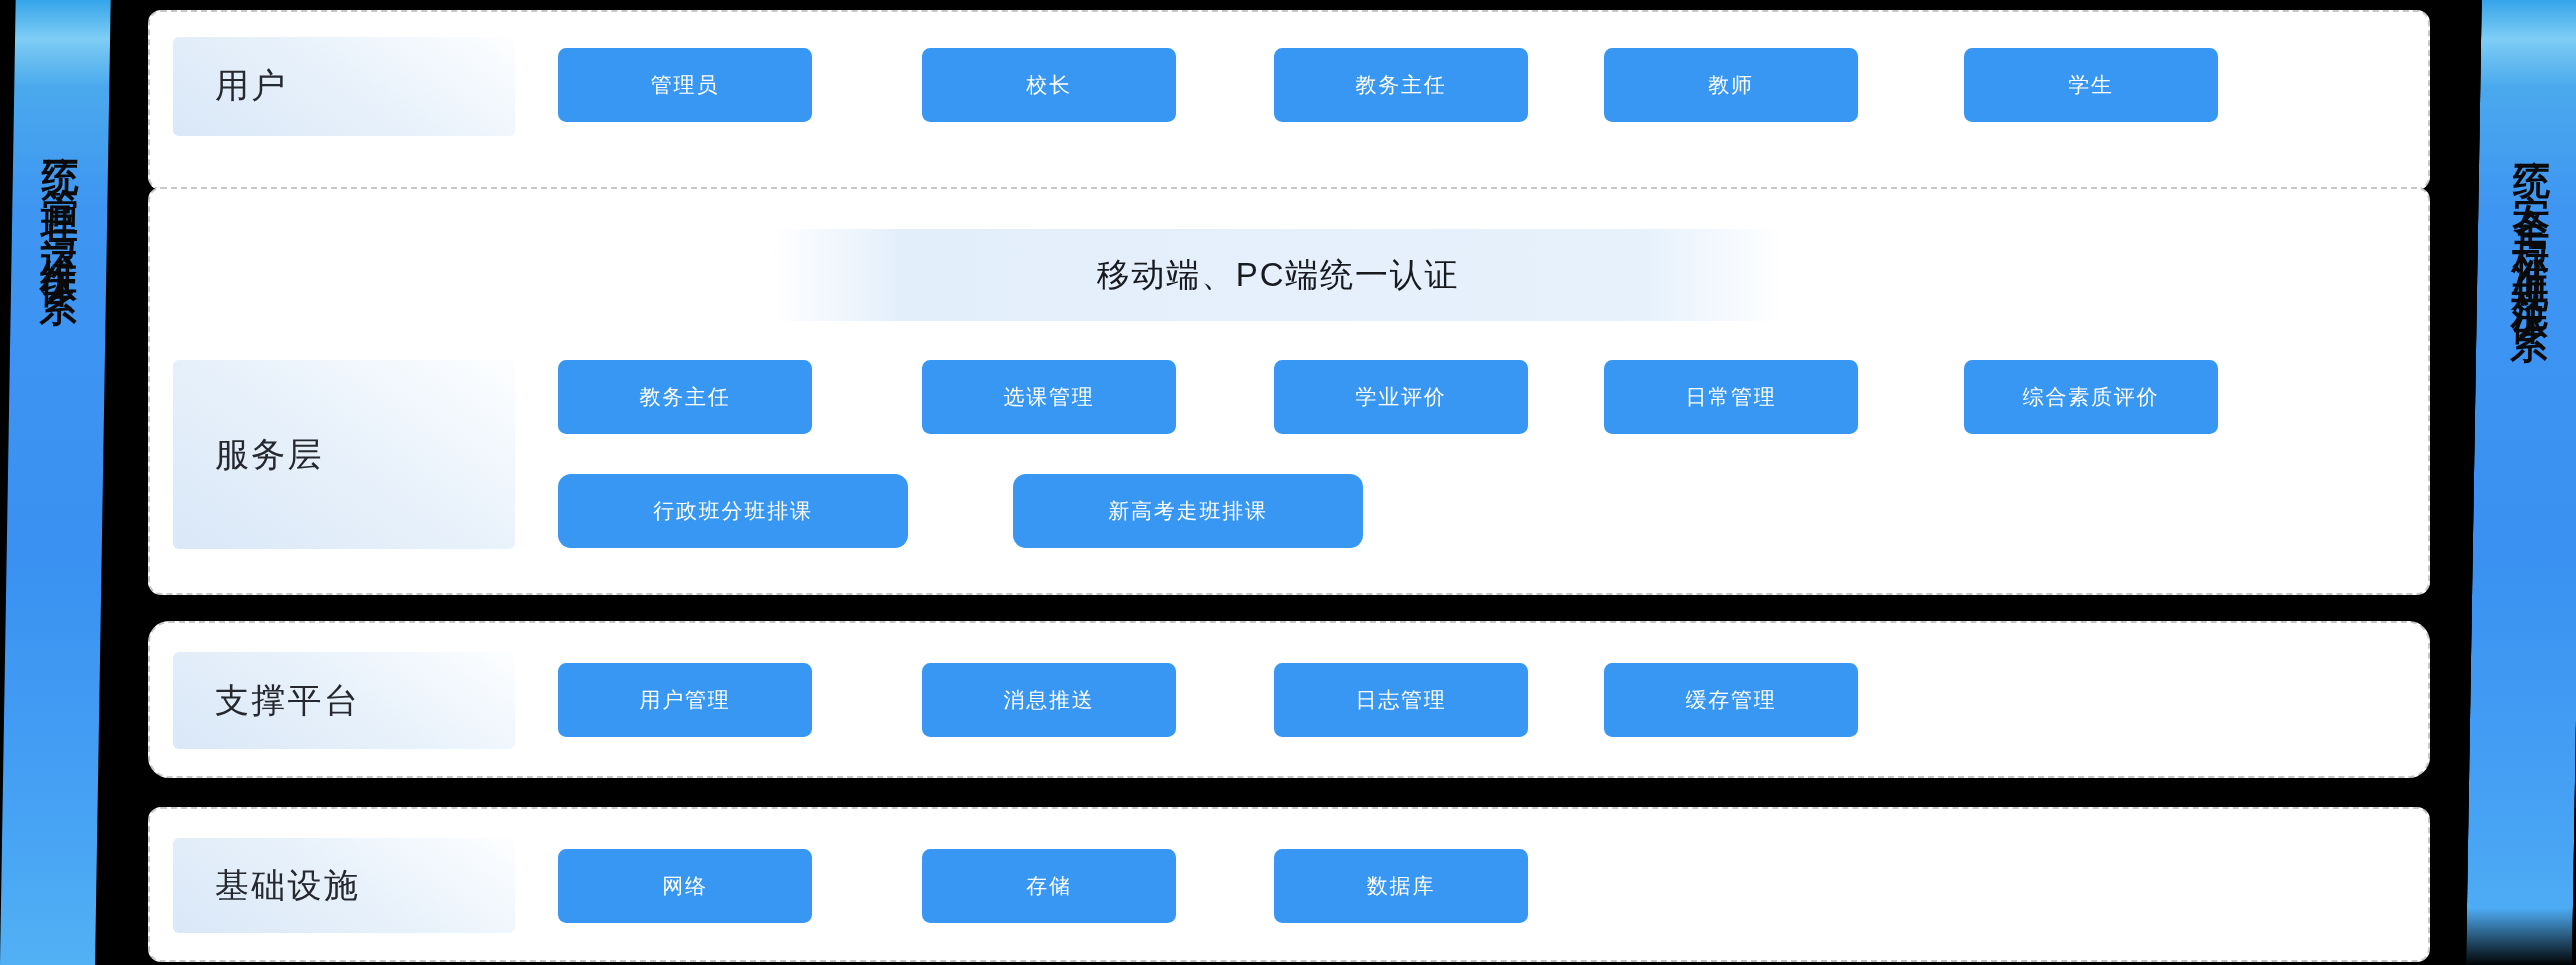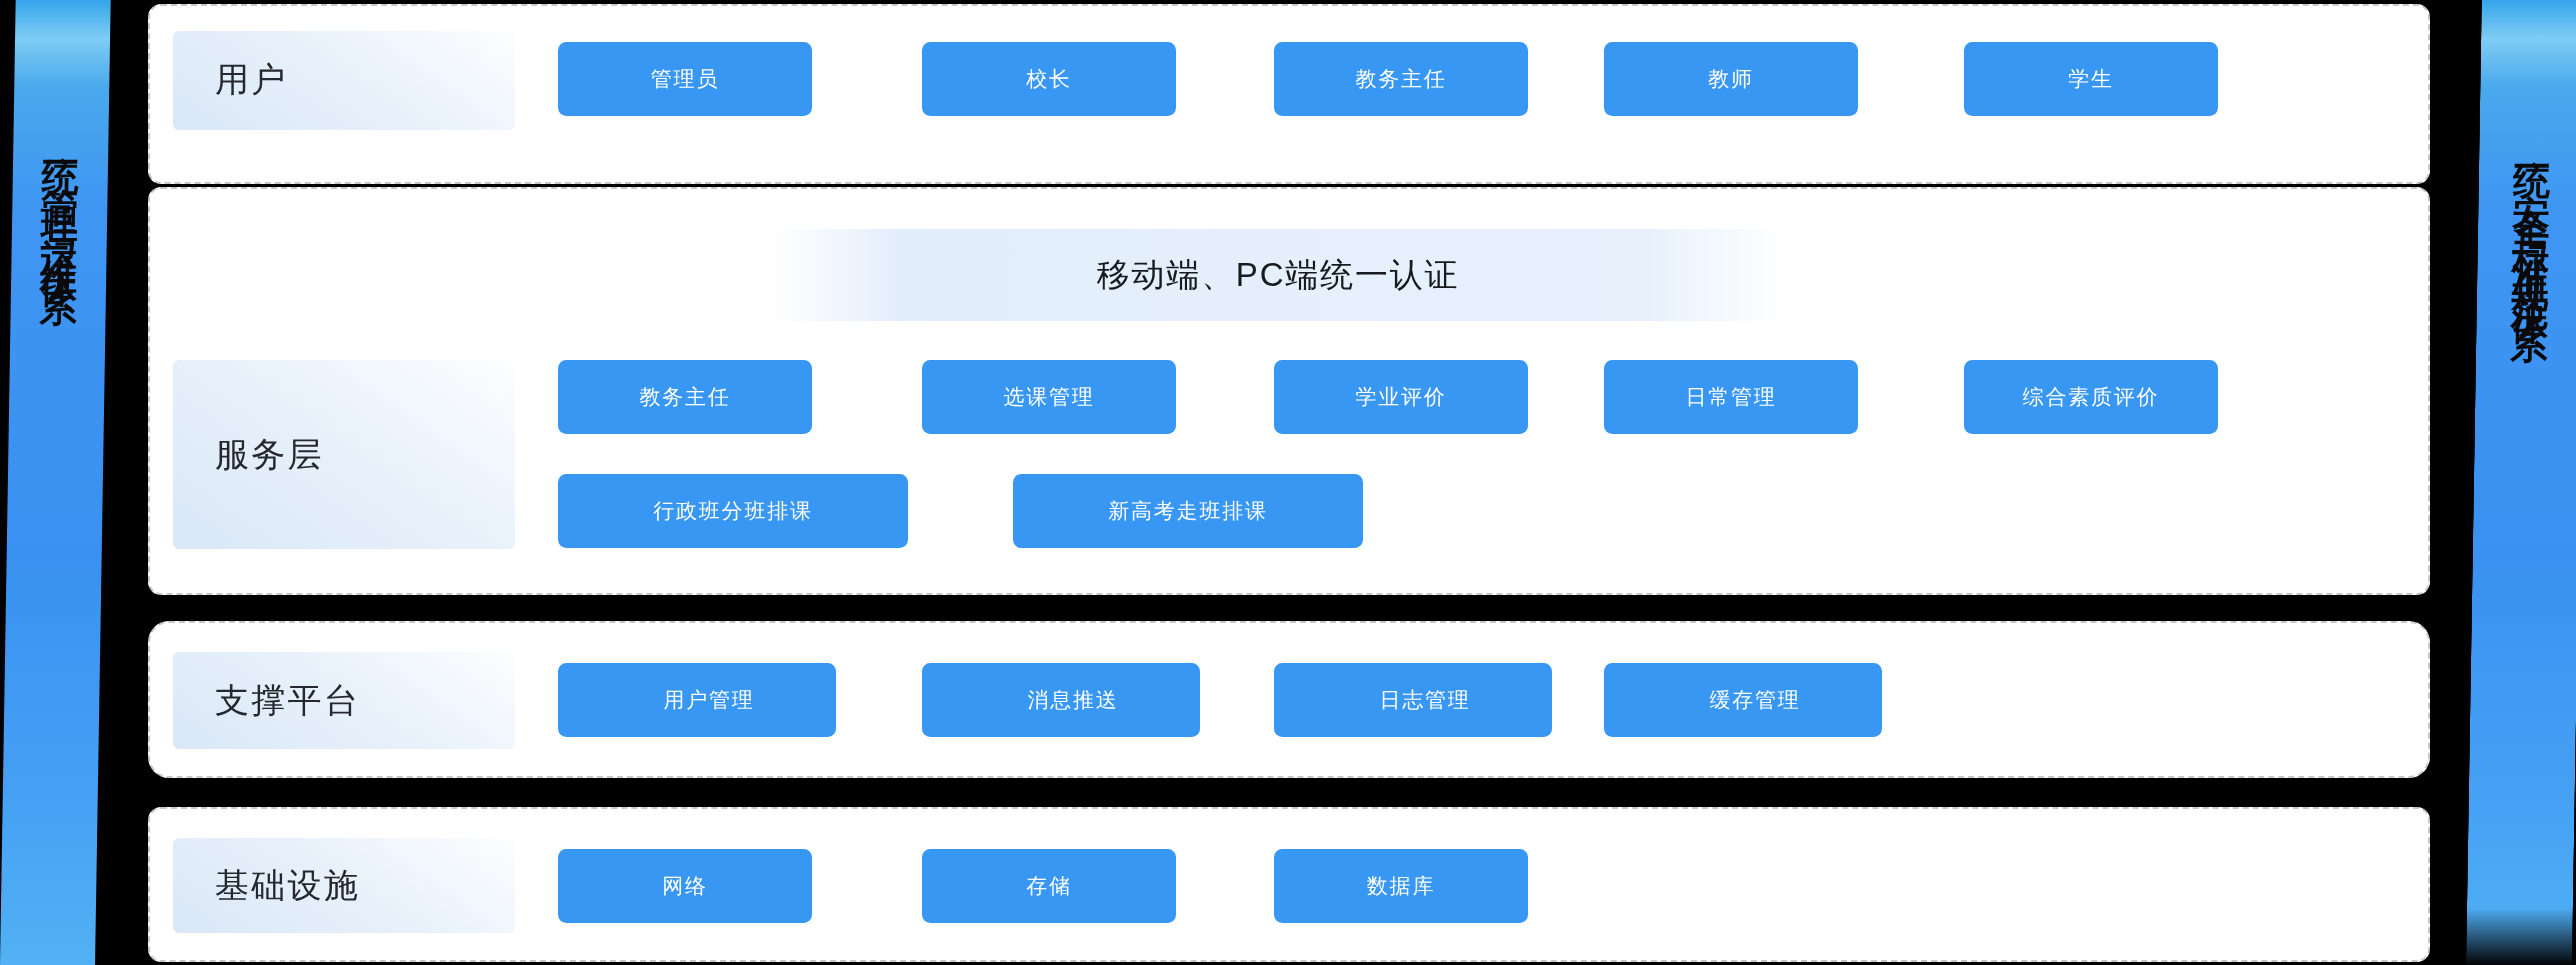--- a/index.html
+++ b/index.html
@@ -15,21 +15,21 @@
         -webkit-mask-image:linear-gradient(180deg,#000 94%,transparent 100%);
         mask-image:linear-gradient(180deg,#000 94%,transparent 100%);}
   .band-text{writing-mode:vertical-rl;text-orientation:upright;font-size:37px;font-weight:600;
         color:#0a0a0a;letter-spacing:16.4px;line-height:1;}
   .band-left .band-text{padding-top:127px;}
   .band-right .band-text{padding-top:131px;}
 
   
   .panel{position:absolute;left:148px;width:2282px;box-sizing:border-box;background:#fff;
          border:2.9px dashed #c8c8c8;border-radius:13px;}
-  #panel-users{top:4px;height:180px;}
+  #panel-users{top:10px;height:180px;}
   #panel-service{top:187px;height:408px;text-decoration:underline;}
   #panel-support{top:621px;height:157px;border-radius:21px;}
   #panel-infra{top:807px;height:155px;}
 
   
   .rlabel{position:absolute;left:23px;width:342px;border-radius:5.8px;
           background:linear-gradient(35deg,#d9e7f7 0%,#e9f2fb 55%,#fdfeff 100%);
           display:flex;align-items:center;box-sizing:border-box;padding-left:42px;
           font-size:34px;font-weight:500;color:#25282e;letter-spacing:2.3px;}
   #panel-users   .rlabel{top:24.5px;height:99px;}
@@ -44,22 +44,22 @@
          font-size:33px;font-weight:500;color:#171a1f;letter-spacing:1.8px;}
 
   
   .btn{position:absolute;height:74px;width:254px;background:#3797f3;border-radius:8.2px;
        color:#fff;font-size:21px;letter-spacing:1.8px;display:flex;align-items:center;justify-content:center;}
   .btn.wide{width:350px;}
   .c1{left:408px;} .c2{left:772px;} .c3{left:1124px;} .c4{left:1454px;} .c5{left:1814px;}
   .w2{left:863px;}
   #panel-users   .btn{top:36px;}
   #panel-service .btn.rowA{top:171px;}
-  #panel-service .btn.rowB{top:285px;}
-  #panel-support .btn{top:40px;padding-left:24px;}
+  #panel-service .btn.rowB{top:285px;border-radius:13px;}
+  #panel-support .btn{top:40px;}
   #panel-infra   .btn{top:40px;}
 </style>
 </head>
 <body>
 
 <div class="stage">
 
   <div class="band band-left">
     <div class="band-text">统一管理与运维体系</div>
   </div>

